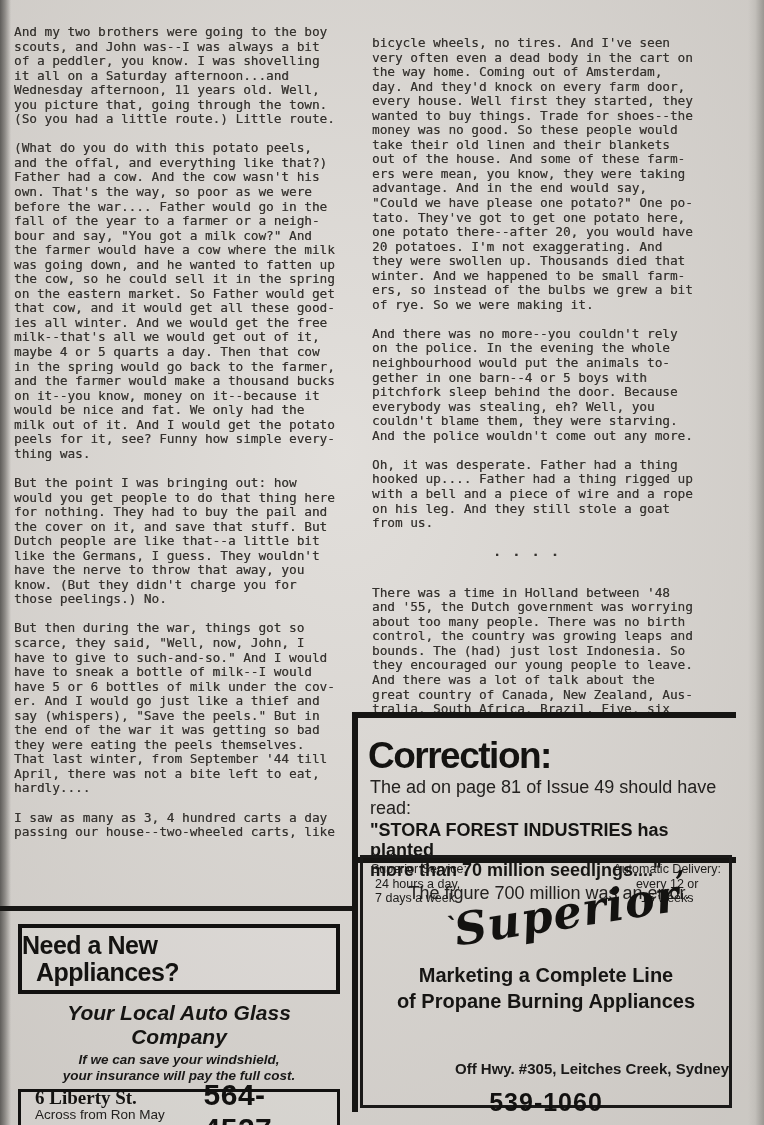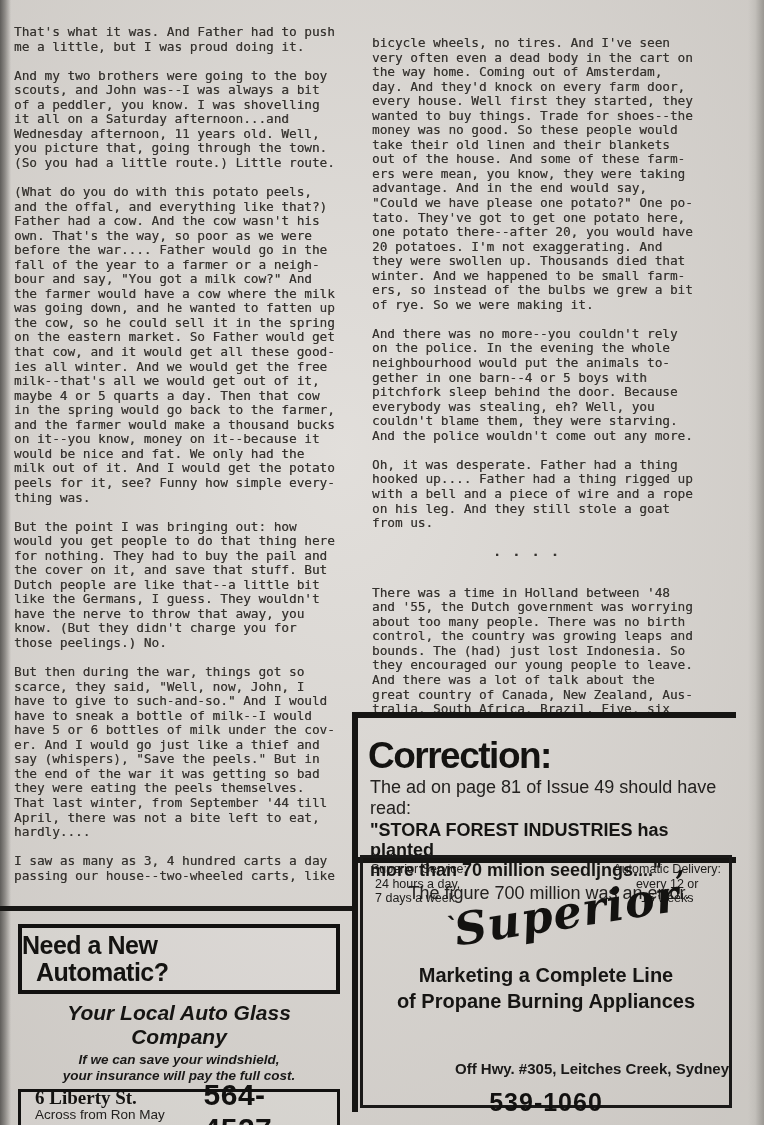--- a/index.html
+++ b/index.html
@@ -76,22 +76,20 @@
   .glass-phone{font-size:30px;font-weight:900;letter-spacing:0.5px;color:#121110;}
 </style>
 </head>
 <body>
 
 <div class="page">
   <div class="gutter-left"></div>
   <div class="gutter-right"></div>
 
   <div class="col col-left">
-    <p>That's what it was. And Father had to push
-me a little, but I was proud doing it.</p>
     <p>And my two brothers were going to the boy
 scouts, and John was--I was always a bit
 of a peddler, you know. I was shovelling
 it all on a Saturday afternoon...and
 Wednesday afternoon, 11 years old. Well,
 you picture that, going through the town.
 (So you had a little route.) Little route.</p>
     <p>(What do you do with this potato peels,
 and the offal, and everything like that?)
 Father had a cow. And the cow wasn't his
@@ -210,21 +208,21 @@
     <div class="sup-marketing">Marketing a Complete Line
 of Propane Burning Appliances</div>
     <div class="sup-address">Off Hwy. #305, Leitches Creek, Sydney</div>
     <div class="sup-phone">539-1060</div>
   </div>
 
   <div class="glass">
     <div class="glass-top">
       <div class="glass-headline">
         <div>Need a New</div>
-        <div class="hl2">Automatic?</div>
+        <div class="hl2">Appliances?</div>
       </div>
     </div>
     <div class="glass-tagline">Your Local Auto Glass Company</div>
     <div class="glass-sub">If we can save your windshield,
 your insurance will pay the full cost.</div>
     <div class="glass-bottom">
       <div>
         <div class="glass-addr1">6 Liberty St.</div>
         <div class="glass-addr2">Across from Ron May Pontiac</div>
       </div>

